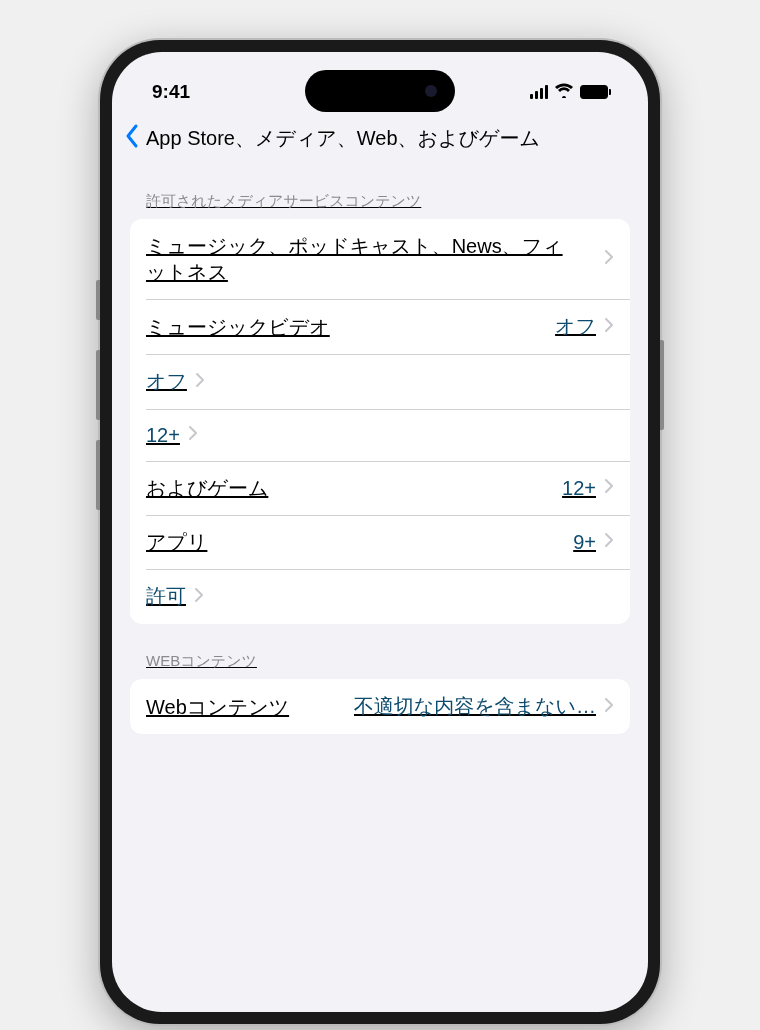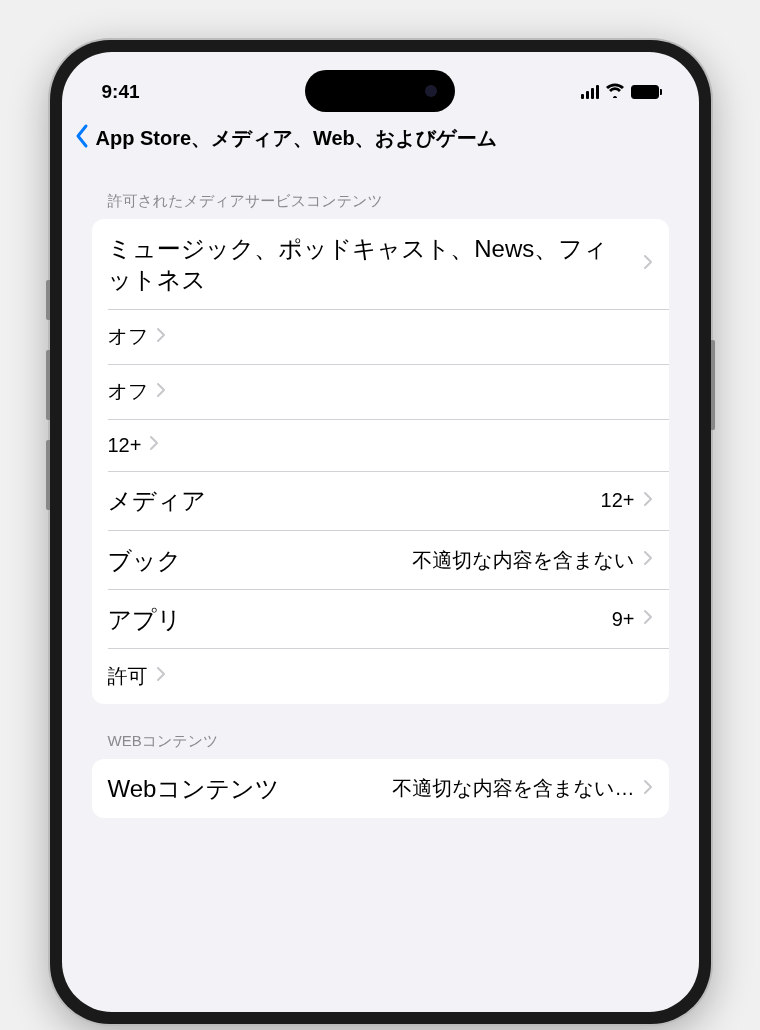--- a/index.html
+++ b/index.html
@@ -12,21 +12,21 @@
       background: #f0f0f0;
       width: 760px;
       height: 1030px;
       display: flex;
       align-items: flex-start;
       justify-content: center;
       padding-top: 40px;
       overflow: hidden;
     }
     .phone-frame {
-      width: 661px;
+      width: 560px;
       background: #1a1a1a;
       border-radius: 60px;
       padding: 12px;
       box-shadow: 0 0 0 2px #bbb, 0 10px 40px rgba(0,0,0,0.3);
       position: relative;
     }
     .phone-frame::before {
       content: "";
       position: absolute;
       left: -4px;
@@ -106,25 +106,26 @@
     .battery-fill { width:100%; height:100%; background:#000; border-radius:1px; }
     .nav-bar {
       display: flex;
       align-items: center;
       padding: 10px 14px 10px 10px;
       gap: 4px;
     }
     .back-chevron svg { width:20px; height:28px; }
     .nav-title {
       font-size: 20px;
-      font-weight: 700;
+      font-weight: 400;
       flex: 1;
     }
     .content {
-      padding: 0 30px;
+      padding: 0 18px;
+      text-decoration: underline;
     }
     .section-header {
       font-size: 15px;
       color: #8a8a8e;
       padding: 28px 16px 8px;
     }
     .list-group {
       background: #fff;
       border-radius: 12px;
       overflow: hidden;
@@ -140,28 +141,28 @@
     .list-row:not(:last-child)::after {
       content: "";
       position: absolute;
       left: 16px;
       right: 0;
       bottom: 0;
       height: 0.5px;
       background: #d1d1d6;
     }
     .row-label {
-      font-size: 24px;
+      font-size: 20px;
       color: #000;
       flex: 1;
       line-height: 1.3;
     }
     .row-value {
       font-size: 20px;
-      color: #000000;
+      color: #0c4a6e;
       text-align: right;
       max-width: 260px;
       white-space: nowrap;
       overflow: hidden;
       text-overflow: ellipsis;
     }
     .chevron-right svg { width:10px; height:16px; flex-shrink:0; }
     .row-label.tall { padding-right: 6px; }
   </style>
 </head>
@@ -208,20 +209,21 @@
 
         <div class="list-row">
           <div class="row-label tall">ミュージック、ポッドキャスト、News、フィットネス</div>
           <div class="row-value"></div>
           <div class="chevron-right"><svg viewBox="0 0 10 16">
                 <path d="M2 2 L8 8 L2 14" stroke="#c7c7cc" stroke-width="2" fill="none" stroke-linecap="round" stroke-linejoin="round"></path>
               </svg></div>
         </div>
 
         <div class="list-row">
+          <div class="row-label">ミュージックビデオ</div>
           <div class="row-value">オフ</div>
           <div class="chevron-right"><svg viewBox="0 0 10 16">
                 <path d="M2 2 L8 8 L2 14" stroke="#c7c7cc" stroke-width="2" fill="none" stroke-linecap="round" stroke-linejoin="round"></path>
               </svg></div>
         </div>
 
         <div class="list-row">
           <div class="row-value">オフ</div>
           <div class="chevron-right"><svg viewBox="0 0 10 16">
                 <path d="M2 2 L8 8 L2 14" stroke="#c7c7cc" stroke-width="2" fill="none" stroke-linecap="round" stroke-linejoin="round"></path>
@@ -229,34 +231,27 @@
         </div>
 
         <div class="list-row">
           <div class="row-value">12+</div>
           <div class="chevron-right"><svg viewBox="0 0 10 16">
                 <path d="M2 2 L8 8 L2 14" stroke="#c7c7cc" stroke-width="2" fill="none" stroke-linecap="round" stroke-linejoin="round"></path>
               </svg></div>
         </div>
 
         <div class="list-row">
-          <div class="row-label">メディア</div>
+          <div class="row-label">およびゲーム</div>
           <div class="row-value">12+</div>
           <div class="chevron-right"><svg viewBox="0 0 10 16">
                 <path d="M2 2 L8 8 L2 14" stroke="#c7c7cc" stroke-width="2" fill="none" stroke-linecap="round" stroke-linejoin="round"></path>
               </svg></div>
         </div>
 
-        <div class="list-row">
-          <div class="row-label">ブック</div>
-          <div class="row-value">不適切な内容を含まない</div>
-          <div class="chevron-right"><svg viewBox="0 0 10 16">
-                <path d="M2 2 L8 8 L2 14" stroke="#c7c7cc" stroke-width="2" fill="none" stroke-linecap="round" stroke-linejoin="round"></path>
-              </svg></div>
-        </div>
 
         <div class="list-row">
           <div class="row-label">アプリ</div>
           <div class="row-value">9+</div>
           <div class="chevron-right"><svg viewBox="0 0 10 16">
                 <path d="M2 2 L8 8 L2 14" stroke="#c7c7cc" stroke-width="2" fill="none" stroke-linecap="round" stroke-linejoin="round"></path>
               </svg></div>
         </div>
 
         <div class="list-row">

